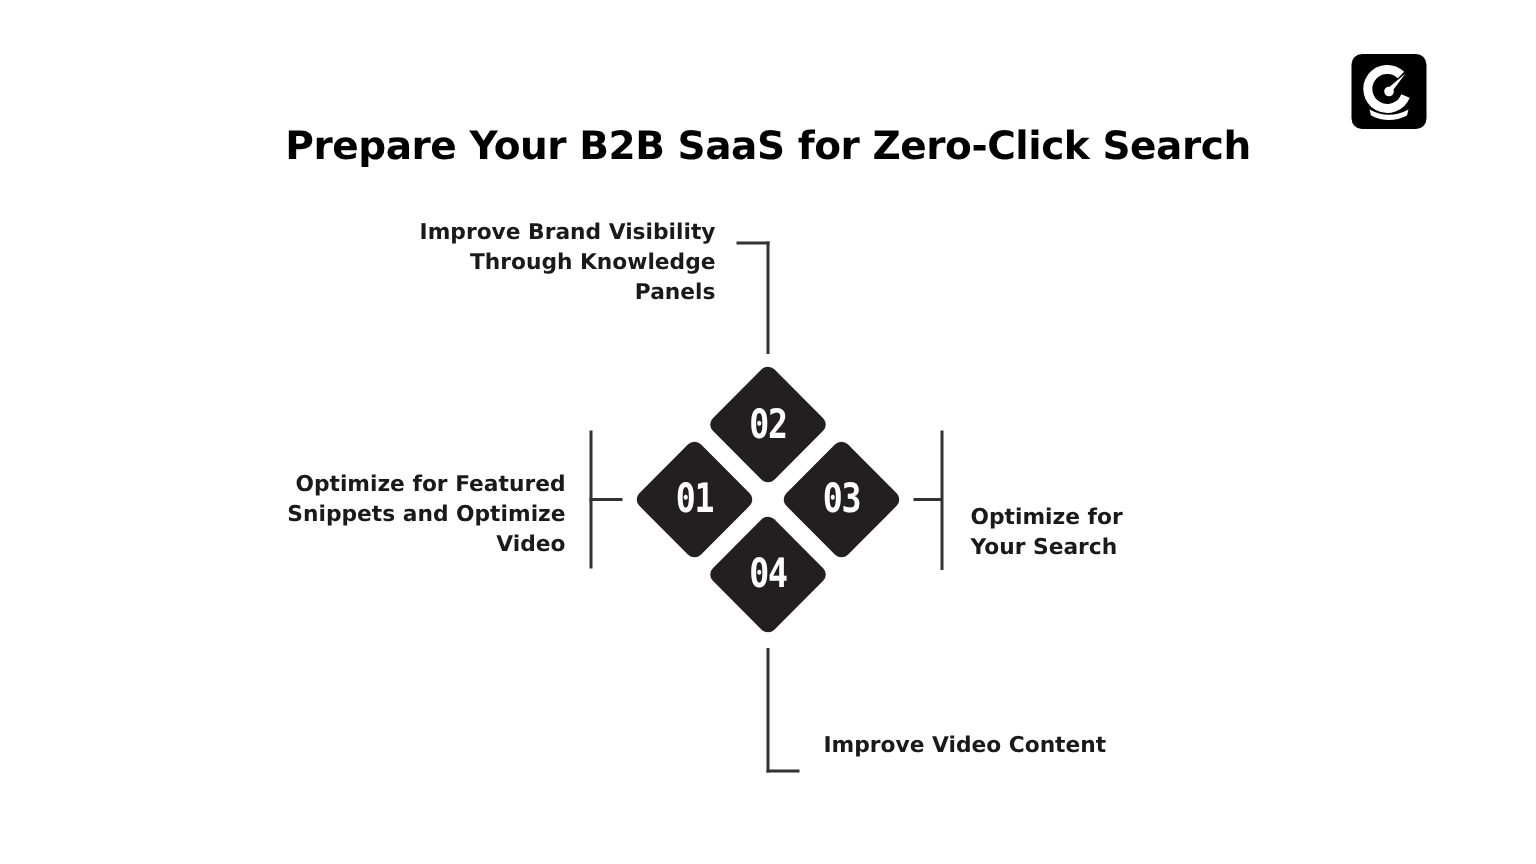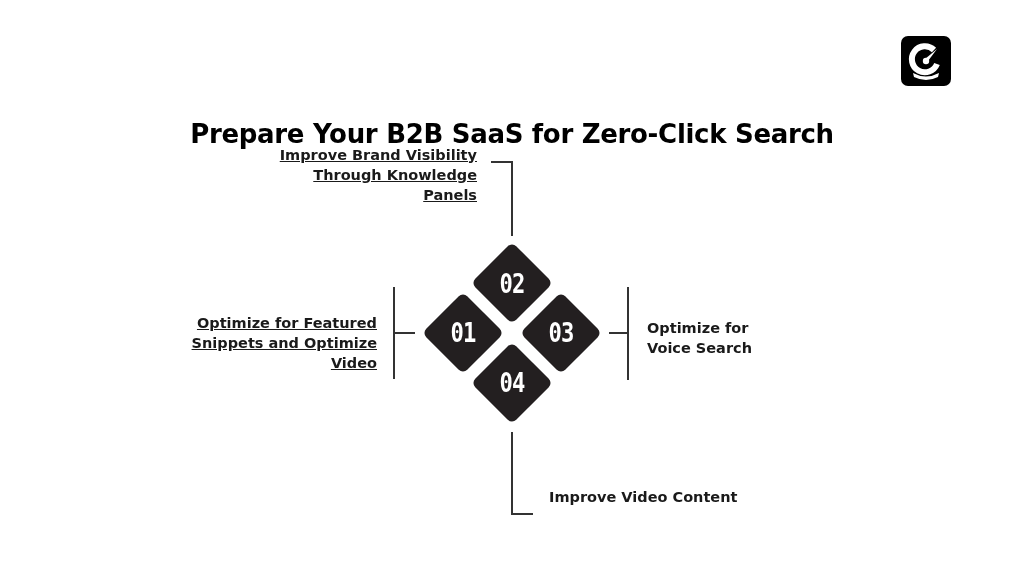--- a/index.html
+++ b/index.html
@@ -20,42 +20,41 @@
       left: 0;
       top: 80px;
       width: 1024px;
       text-align: center;
       font-family: "DejaVu Sans", sans-serif;
       font-weight: bold;
       font-size: 26px;
       letter-spacing: -0.3px;
       color: #000000;
       line-height: 36px;
-      margin-top: 36px;
     }
     .logo {
       position: absolute;
       left: 901px;
       top: 36px;
       width: 50px;
       height: 50px;
       background: #000000;
       border-radius: 7px;
     }
     .logo svg { position: absolute; left: 0; top: 0; }
 
     .label {
       position: absolute;
       font-family: "DejaVu Sans", sans-serif;
       font-size: 14.5px;
       line-height: 20px;
       font-weight: 600;
       color: #1a1a1a;
     }
-    .label.right-align { text-align: right; text-decoration: underline; }
+    .label.right-align { text-align: right; }
     .label.left-align { text-align: left; }
     .label span { display: block; white-space: nowrap; }
 
     .line {
       position: absolute;
       background: #333333;
     }
 
     .diamond {
       position: absolute;
@@ -101,23 +100,23 @@
   <span>Through Knowledge</span>
   <span>Panels</span>
 </div>
 
 <div class="label right-align" style="right: 647px; top: 313px;">
   <span>Optimize for Featured</span>
   <span>Snippets and Optimize</span>
   <span>Video</span>
 </div>
 
-<div class="label left-align" style="left: 647px; top: 318px;">
+<div class="label left-align" style="left: 647px; top: 335px;">
   <span>Optimize for</span>
-  <span>Voice Search</span>
+  <span>Your Search</span>
 </div>
 
 <div class="label left-align" style="left: 549px; top: 487px;">
   <span>Improve Video Content</span>
 </div>
 
 <div class="line" style="left: 491px; top: 161px; width: 22px; height: 2px;"></div>
 <div class="line" style="left: 511px; top: 161px; width: 2px; height: 75px;"></div>
 
 <div class="line" style="left: 393px; top: 287px; width: 2px; height: 92px;"></div>

